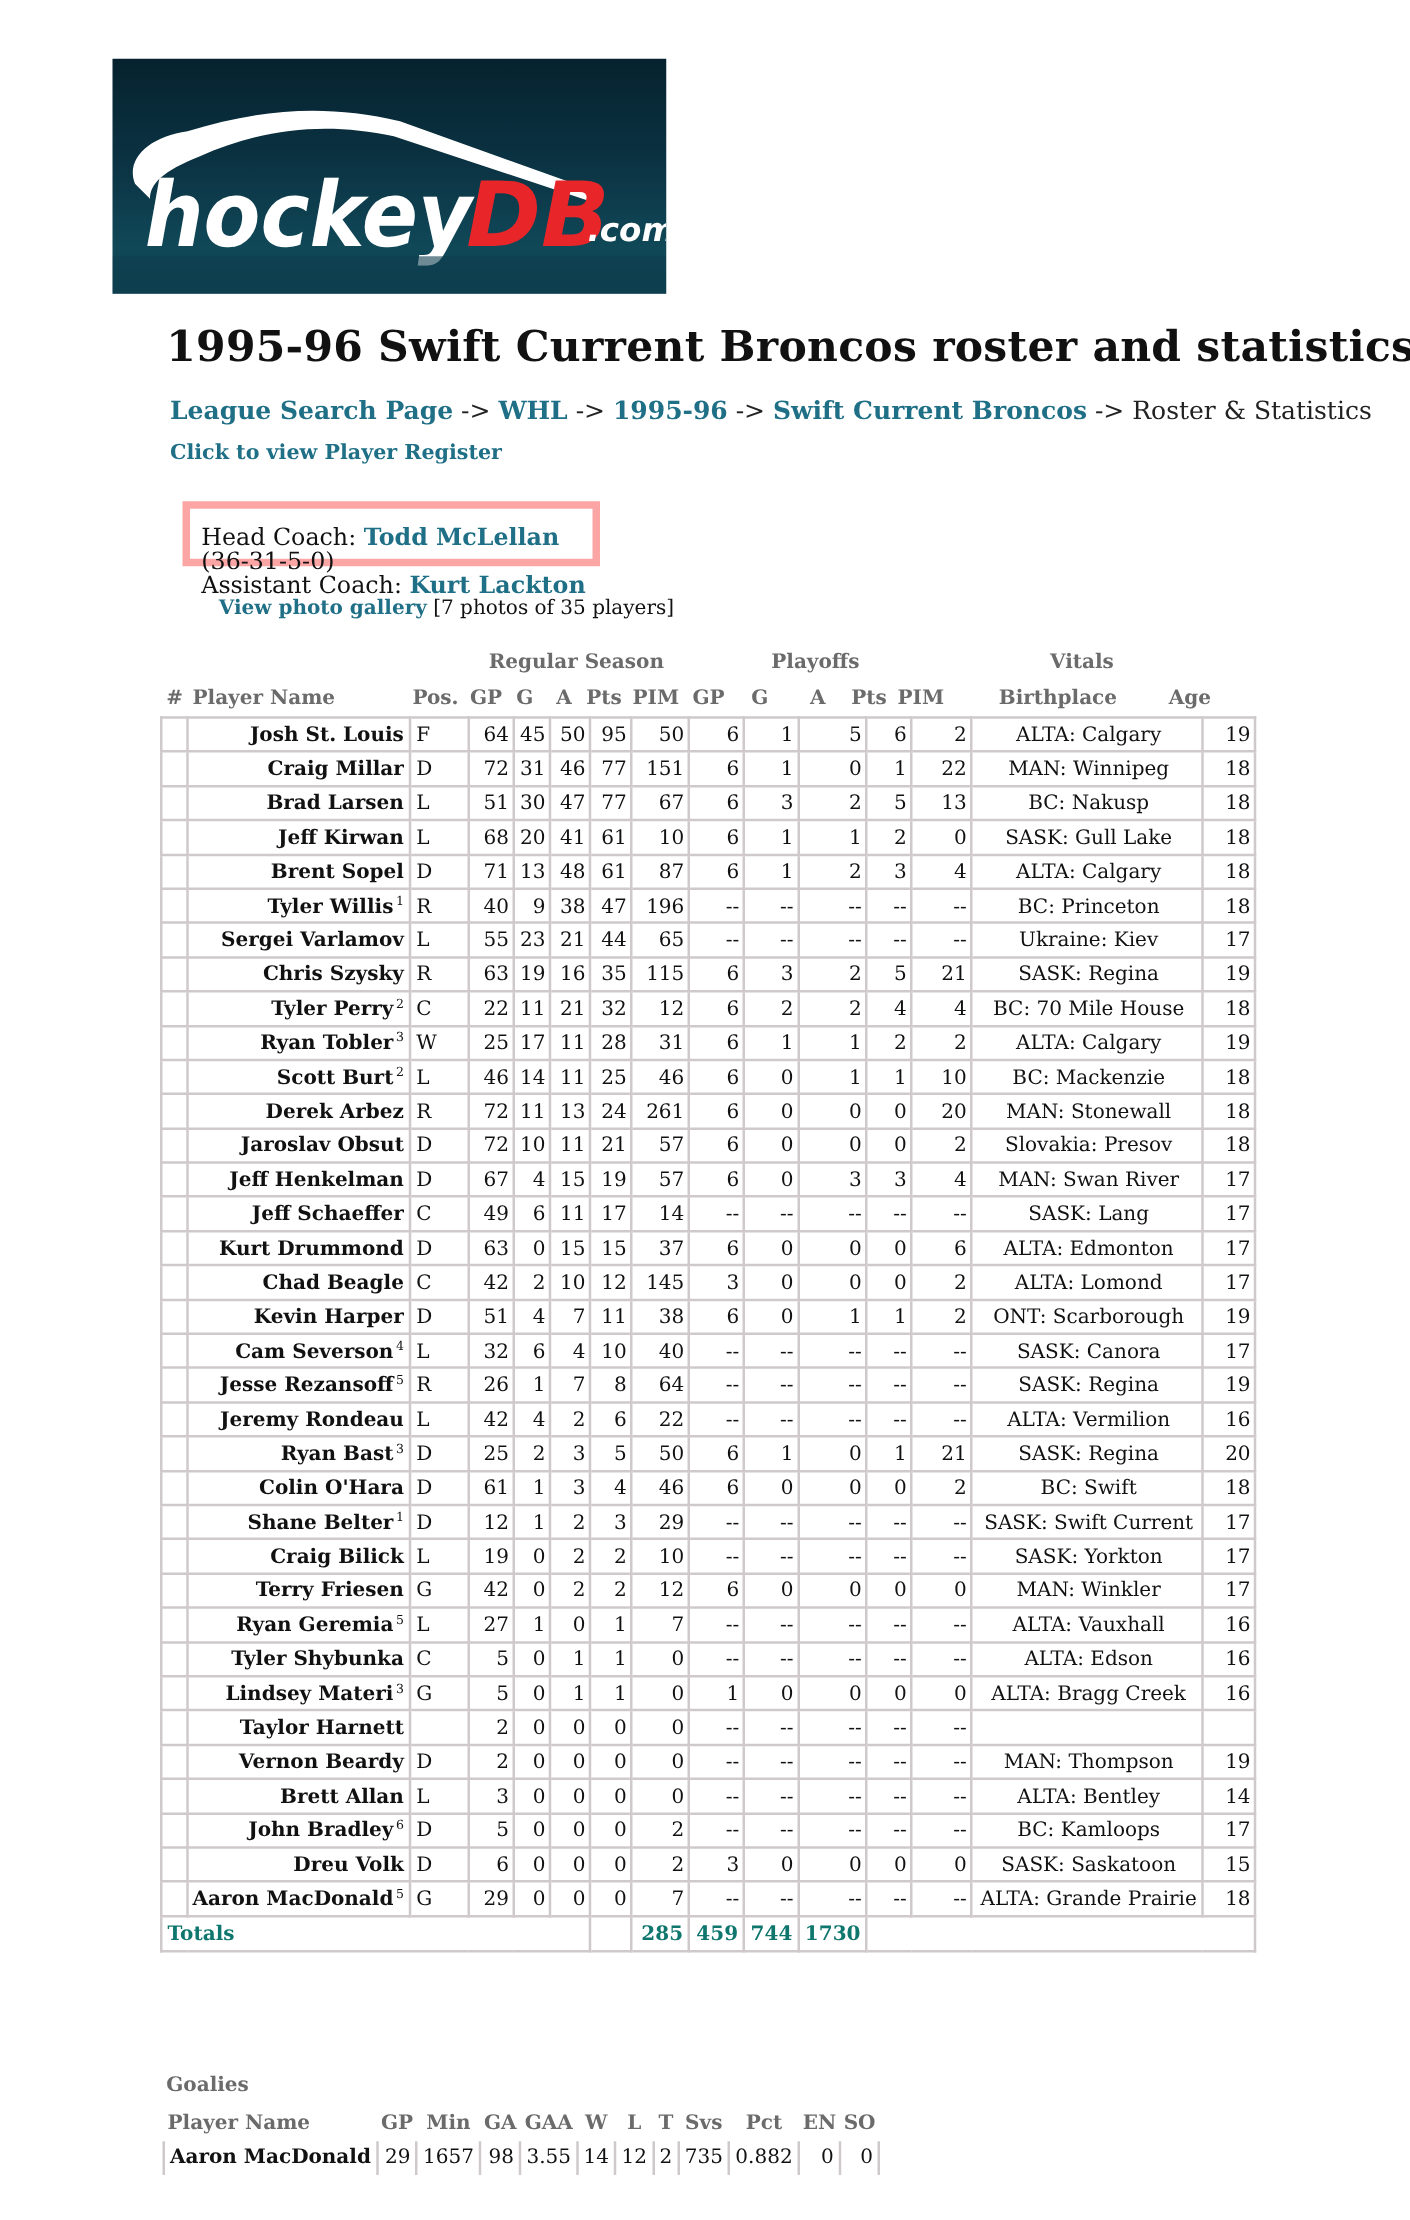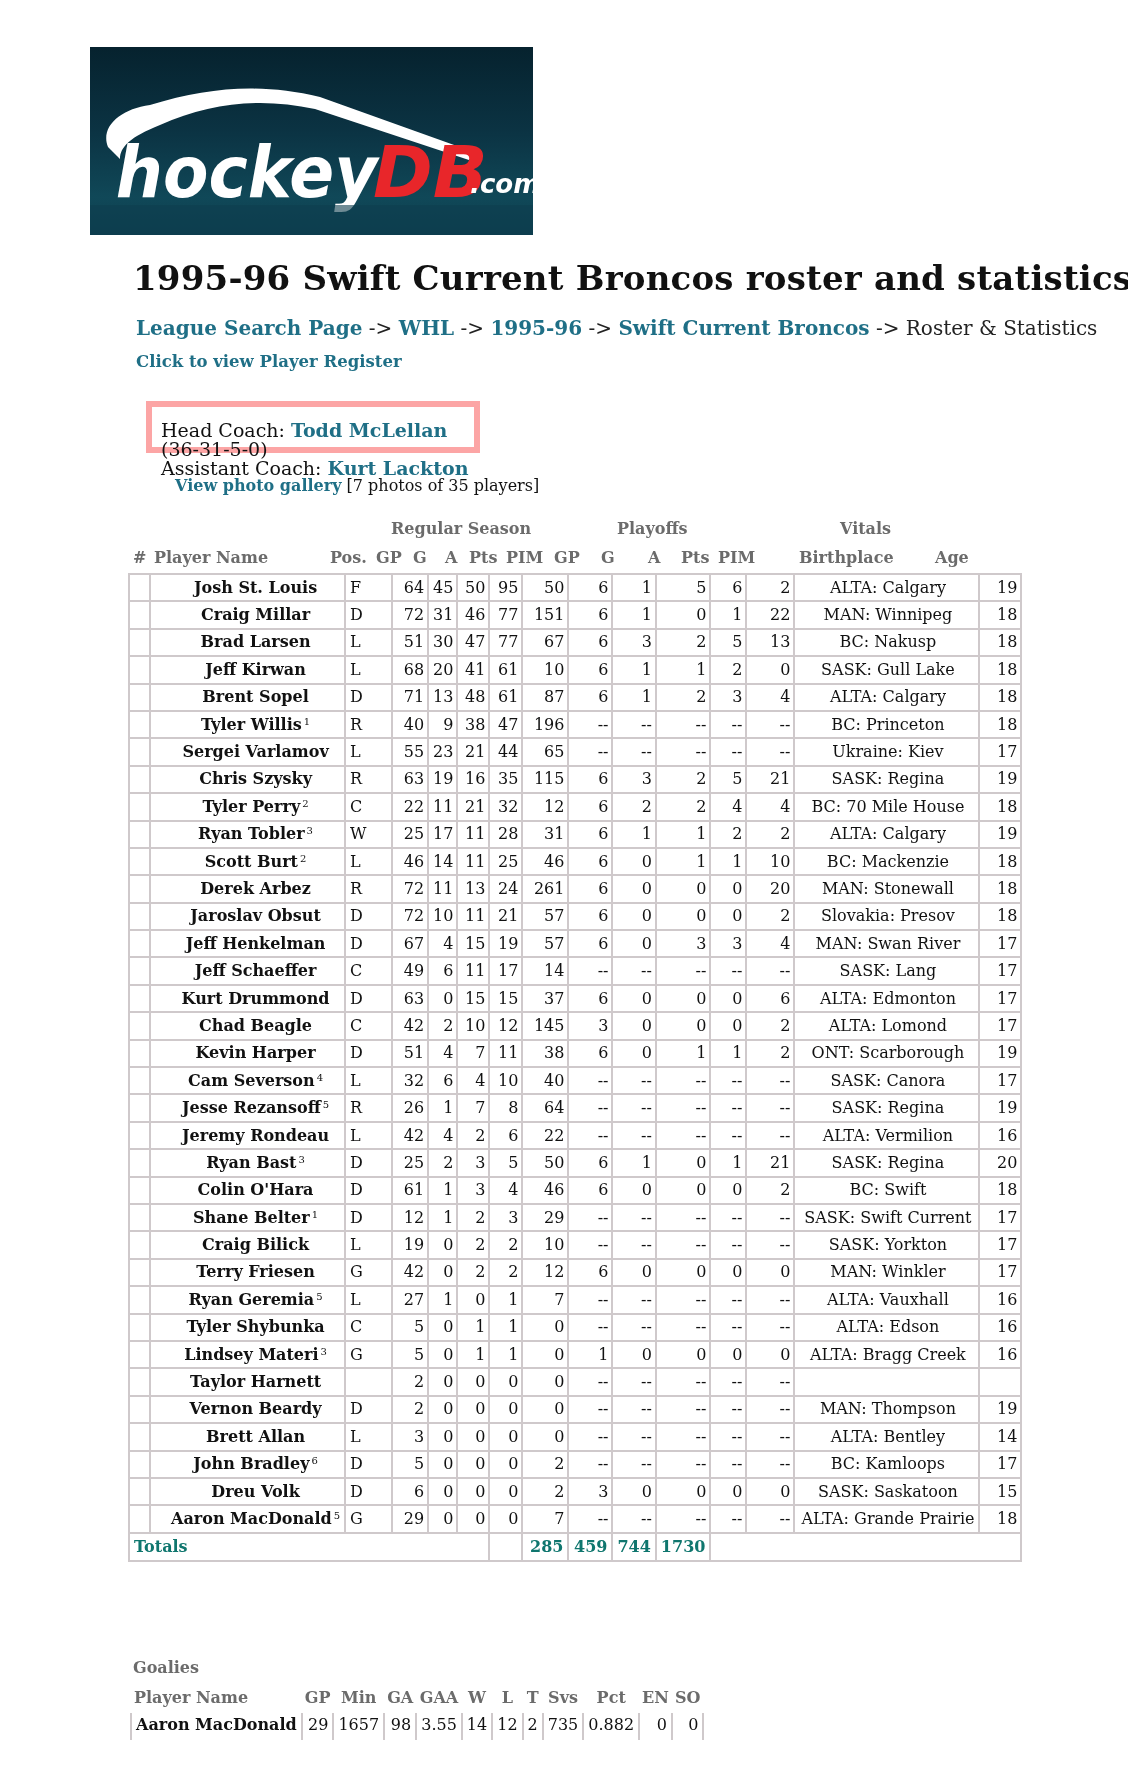--- a/index.html
+++ b/index.html
@@ -22,21 +22,21 @@
 
   #coach-box { left:146px; top:401px; width:334px; height:52px; border:6px solid #fca5a5;
                font-size:19px; line-height:19px; padding:14px 0 0 9px; box-sizing:border-box; }
   #gallery { left:145px; top:476px; font-size:16px; white-space:nowrap;margin-left:30px; }
 
   .hdr { color:#6b6b6b; font-weight:bold; font-size:16px; position:absolute; white-space:nowrap; }
 
   table.roster { position:absolute; left:128px; top:573px; border-collapse:collapse; table-layout:fixed; }
   table.roster td { border:2px solid #cfc9cb; padding:0 4px; font-size:16px; height:25.4px;
                     white-space:nowrap; overflow:hidden; text-align:right; line-height:18px; }
-  table.roster td.nm { text-align:center; font-weight:bold; padding-left:20px; }
+  table.roster td.nm { text-align:right; font-weight:bold; padding-left:3px; }
   table.roster td.pos { text-align:left; }
   table.roster td.bp { text-align:center; padding-left:6px; }
   table.roster td.num { padding-right:3px; }
   sup { font-size:10px; vertical-align:top; position:relative; top:-3px; margin-left:2px; font-weight:normal; }
   table.roster tr.totals td { color:#0f766e; font-weight:bold; height:26px; }
   table.roster tr.totals td.tl { text-align:left; }
 
   #goalies-label { left:133px; top:1658px; }
   table.goalie { position:absolute; left:130px; top:1686px; border-collapse:collapse; }
   table.goalie th { color:#6b6b6b; font-weight:bold; font-size:16px; text-align:center; padding:2px 3px 6px; white-space:nowrap; }

